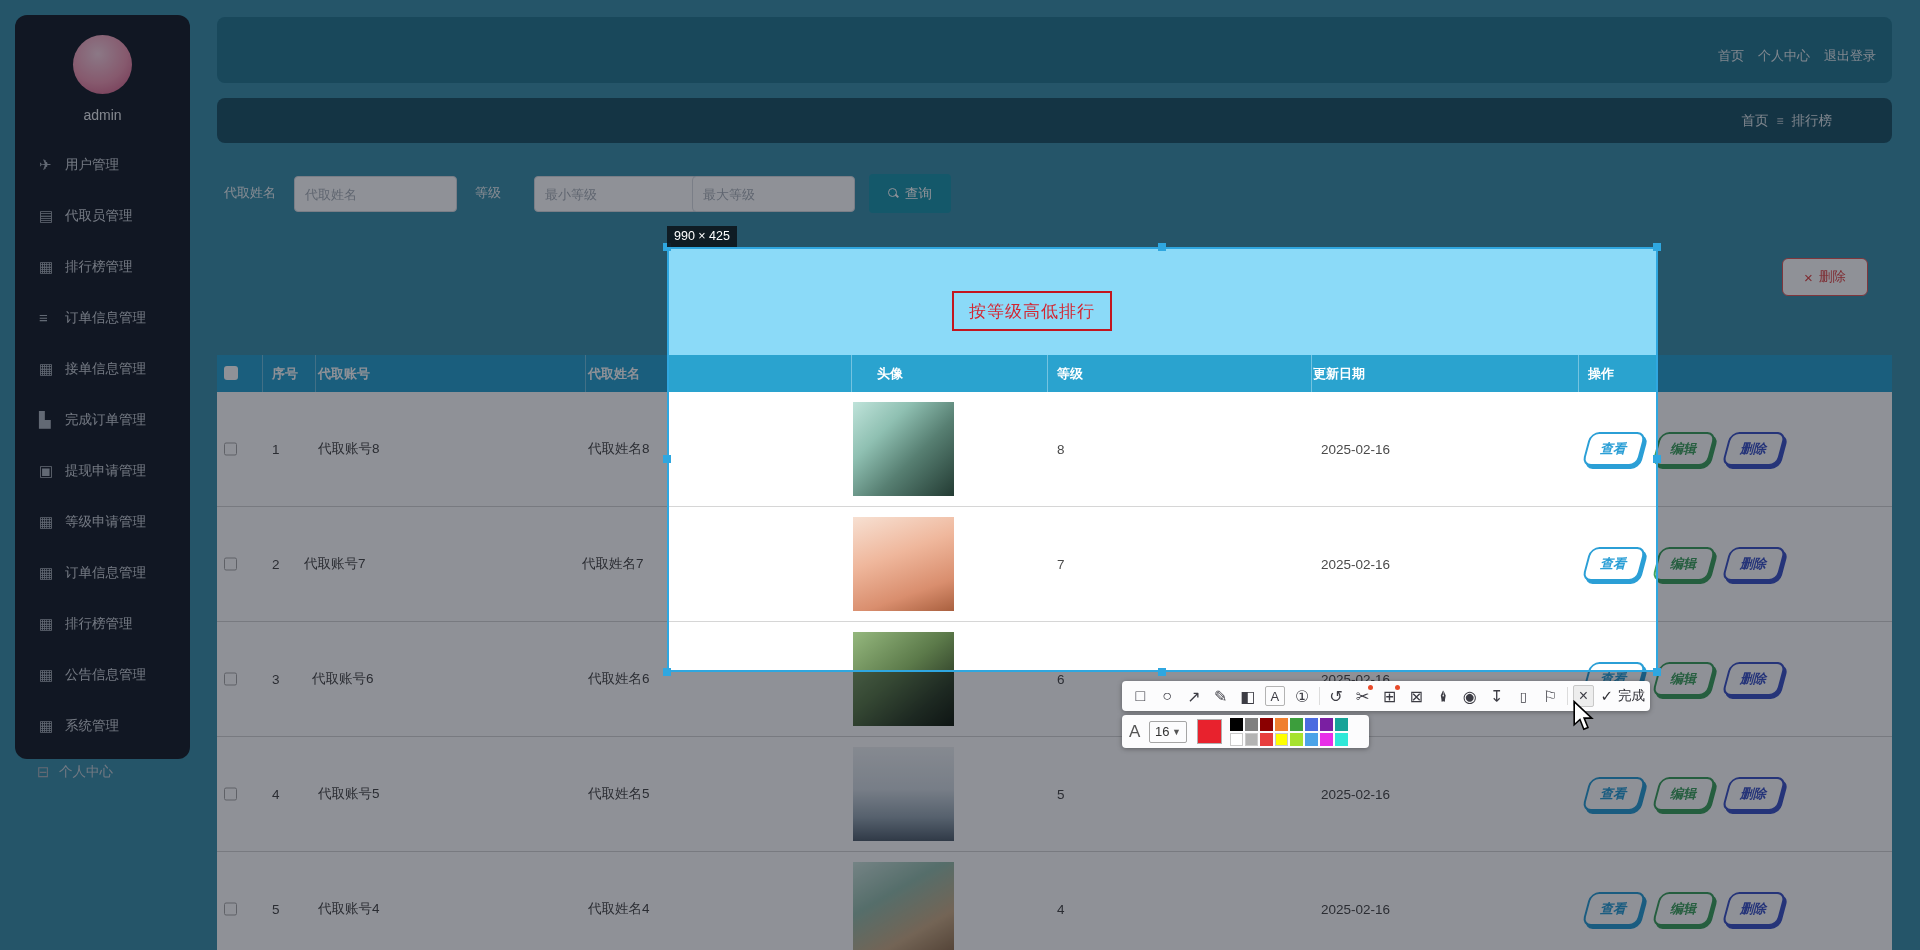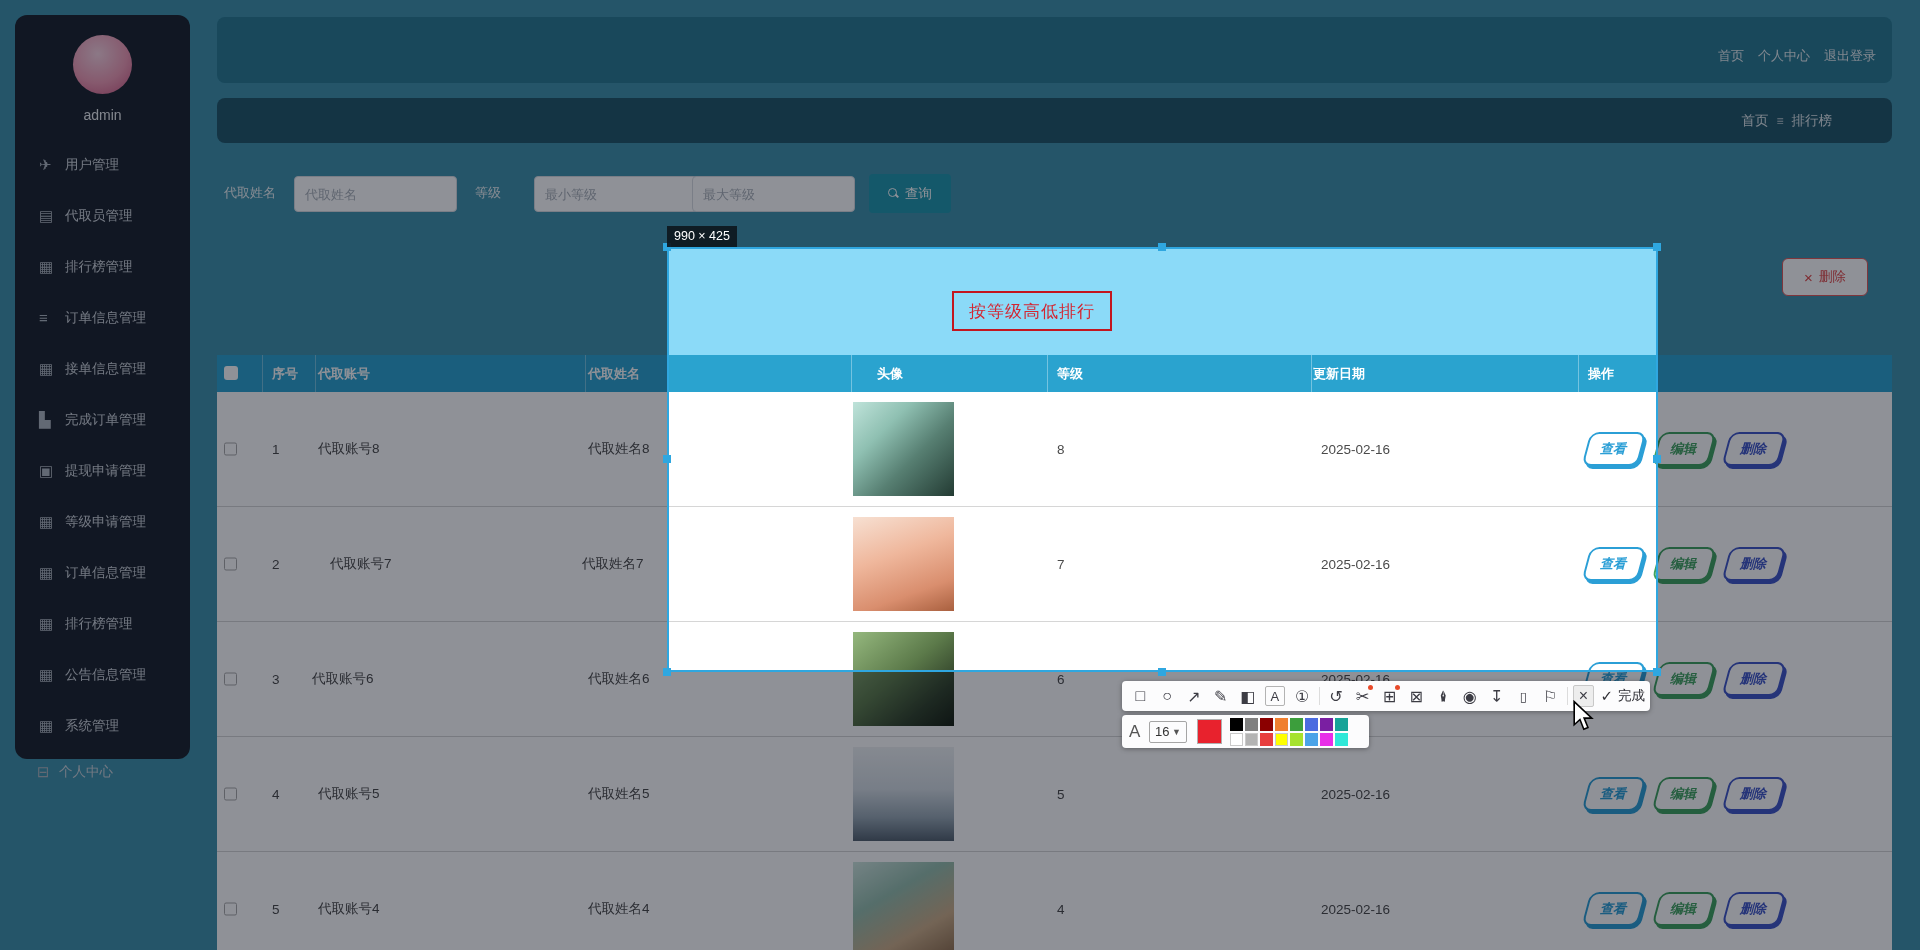--- a/index.html
+++ b/index.html
@@ -240,21 +240,21 @@
     <span class="acts">
       <span class="pbtn view c-view">查看</span>
       <span class="pbtn edit c-edit">编辑</span>
       <span class="pbtn del c-del">删除</span>
     </span>
   </div>
 
   <div class="trow">
     <span class="row-check"></span>
     <span class="cell c-idx" style="left:55px">2</span>
-    <span class="cell c-acc" style="left:113px">代取账号7</span>
+    <span class="cell c-acc" style="left:87px">代取账号7</span>
     <span class="cell c-name" style="left:365px">代取姓名7</span>
     <span class="av av2"></span>
     <span class="cell c-lvl" style="left:840px">7</span>
     <span class="cell c-date" style="left:1104px">2025-02-16</span>
     <span class="acts">
       <span class="pbtn view c-view">查看</span>
       <span class="pbtn edit c-edit">编辑</span>
       <span class="pbtn del c-del">删除</span>
     </span>
   </div>

